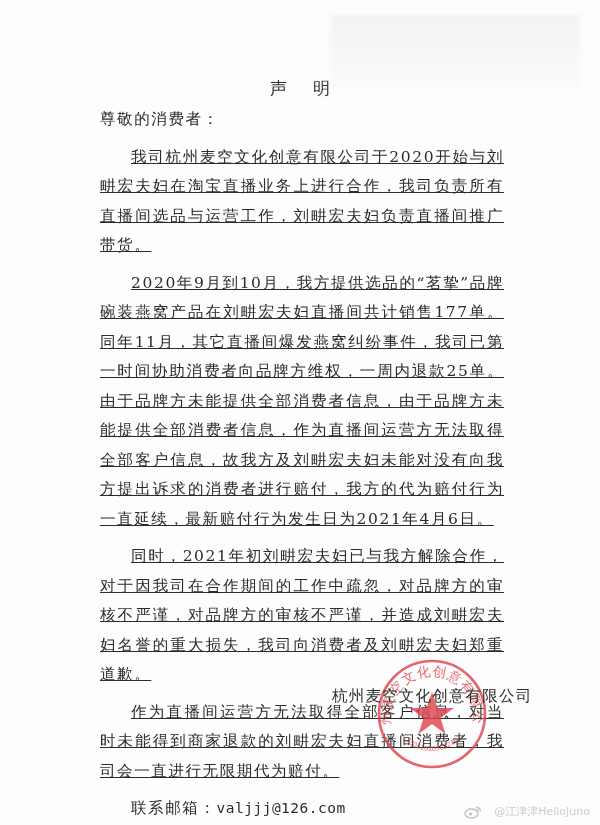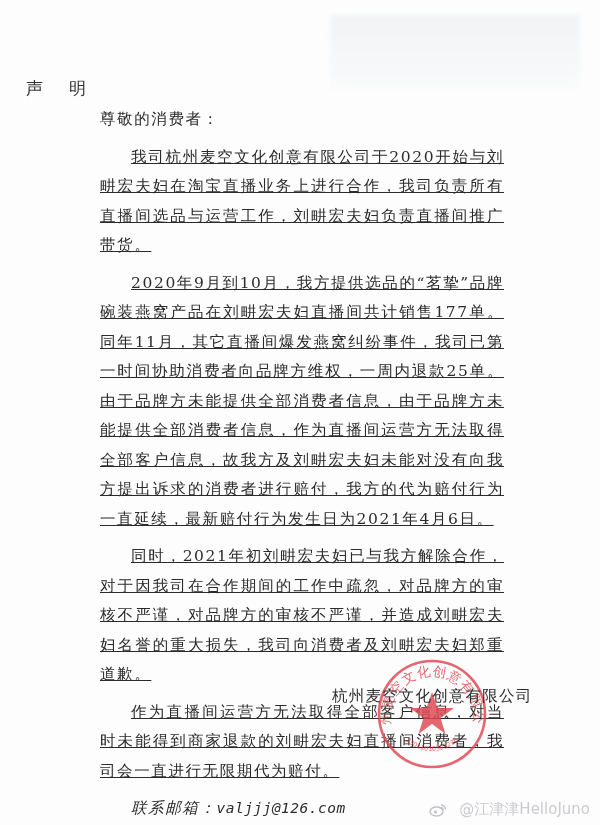--- a/index.html
+++ b/index.html
@@ -27,21 +27,21 @@
       left: 330px; top: 15px;
       width: 250px; height: 75px;
       background: linear-gradient(180deg, rgba(220,226,232,0.35), rgba(235,240,244,0.15));
       filter: blur(2px);
     }
     .title {
       position: absolute;
       top: 77px;
       left: 0;
       width: 600px;
-      text-align: left;
+      text-align: center;
       font-size: 17px;
       letter-spacing: 26px;
       text-indent: 26px;
       color: #333;
     }
     .body-text {
       position: absolute;
       left: 96px;
       top: 101px;
       width: 412px;
@@ -58,21 +58,20 @@
       margin-bottom: 8px !important;
     }
     .para {
       text-indent: 2em;
       margin-bottom: 8px !important;
       text-decoration: underline;
     }
     .contact {
       text-indent: 2em;
       margin-top: 0;
-      font-style: italic;
     }
     .signature {
       position: absolute;
       left: 332px;
       top: 686px;
       font-size: 15.5px;
       letter-spacing: 1.2px;
       color: #2b2b2b;
       z-index: 3;
     }
@@ -91,21 +90,21 @@
       width: 112px;
       height: 112px;
       z-index: 2;
       opacity: 0.82;
     }
     .watermark {
       position: absolute;
       right: 10px;
       bottom: 6px;
       font-family: "DejaVu Sans", "Liberation Sans", sans-serif;
-      font-size: 15px;
+      font-size: 11px;
       color: rgba(200,200,205,0.95);
       display: flex;
       align-items: center;
       gap: 12px;
     }
     .watermark .weibo-icon {
       display: inline-block;
       width: 18px;
       height: 14px;
     }

